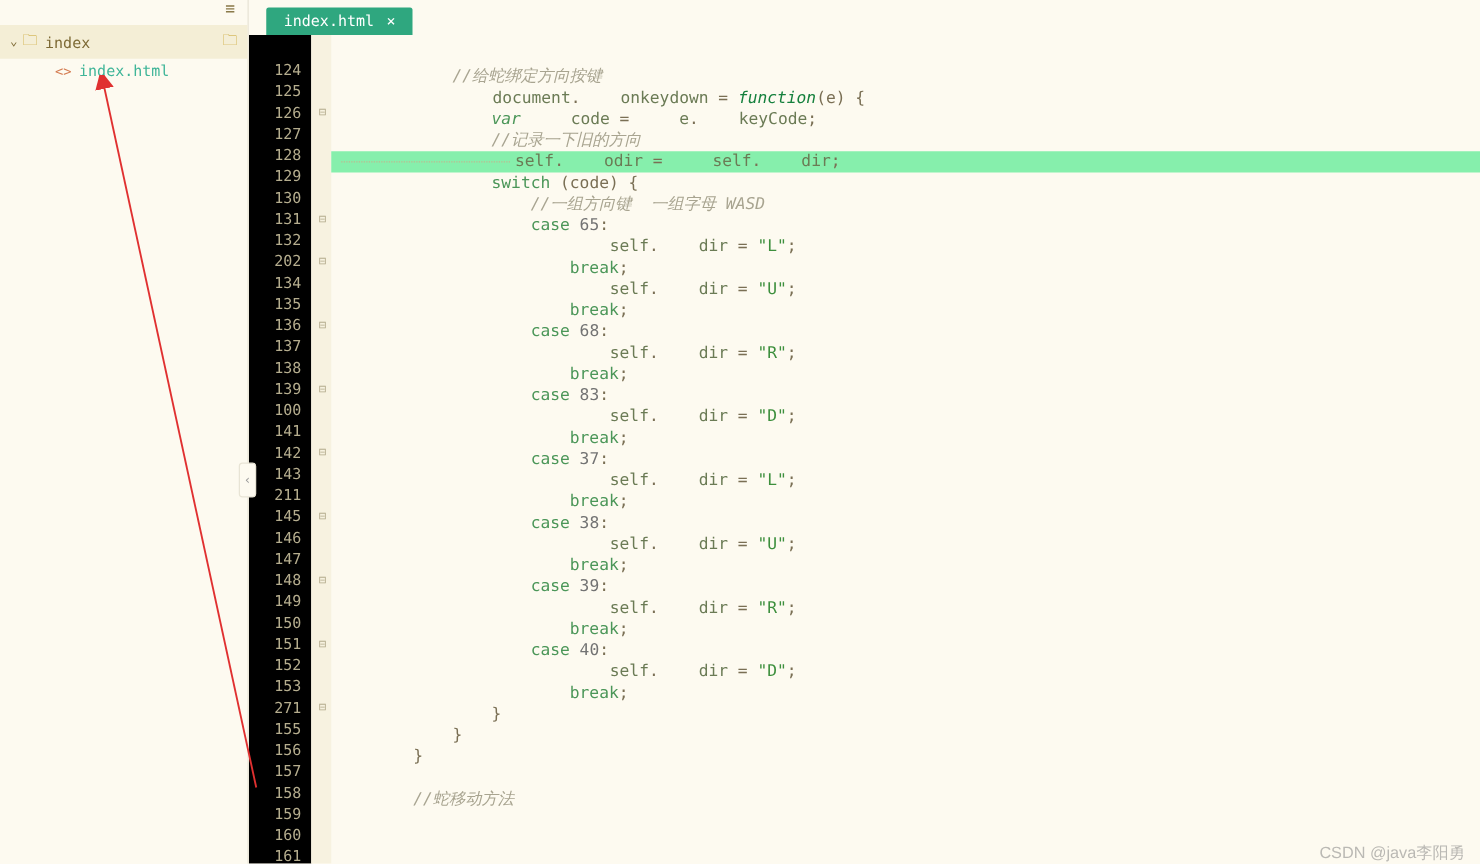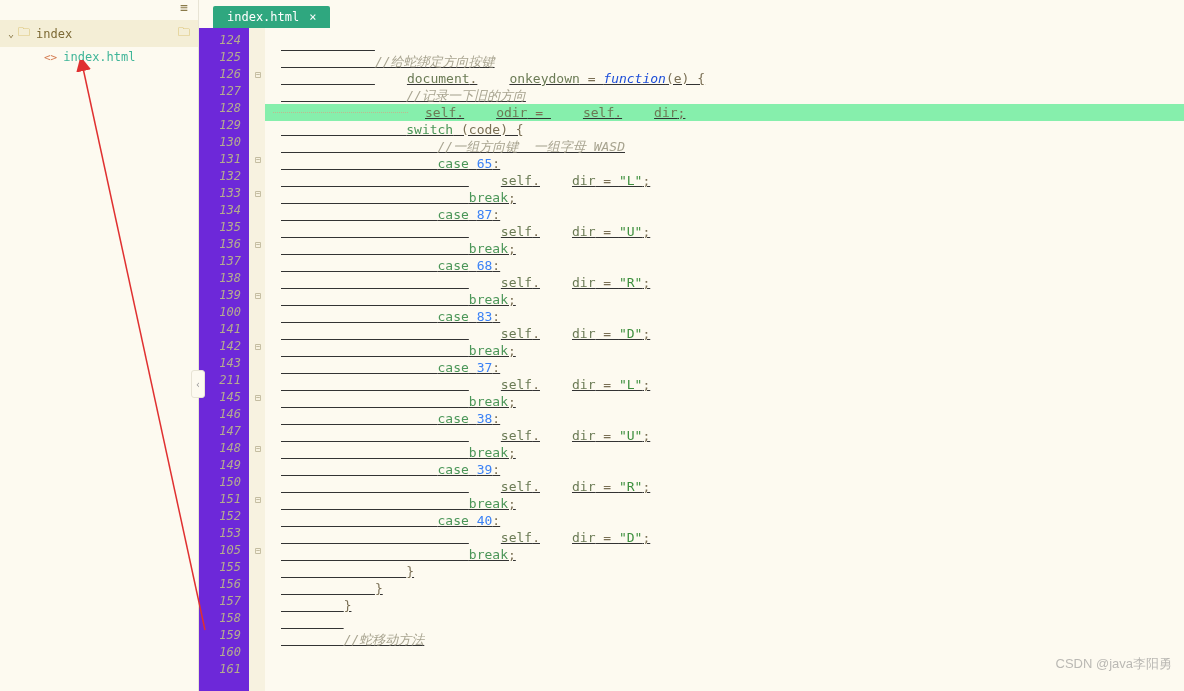--- a/index.html
+++ b/index.html
@@ -77,67 +77,66 @@
   font-size: 12px;
   border-radius: 2px 2px 0 0;
   display: flex;
   align-items: center;
   gap: 10px;
 }
 .tab .x { font-size: 12px; cursor: pointer; }
 .editor-wrap { flex: 1; display: flex; overflow: hidden; }
 .gutter {
   width: 50px;
-  background: #6d28d9;
+  background: #000000;
   text-align: right;
-  padding-top: 4px;
+  padding-top: 20px;
   color: #b5ad8e;
   font-size: 12px;
-  font-style: italic;
 }
 .gutter .ln { height: 17px; line-height: 17px; padding-right: 8px; position: relative; }
 .gutter .ln.fold::after {
   content: "⊟";
   position: absolute;
   right: -12px;
   top: 0;
   font-size: 10px;
   color: #b5ad8e;
 }
 .fold-col { width: 16px; background: #f7f2e0; }
 .code {
   flex: 1;
   padding-top: 8px;
   font-size: 13px;
   position: relative;
 }
-.line { height: 17px; line-height: 17px; white-space: pre; padding-left: 16px; text-decoration: underline; }
+.line { height: 17px; line-height: 17px; white-space: pre; padding-left: 3px; }
 .line.hl {
   background: #86efac;
 }
 .line.hl::before {
   content: "";
   position: absolute;
   left: 8px;
   width: 135px;
   border-top: 1px dotted #c0b88f;
   margin-top: 8px;
 }
 .cm { color: #a8a490; font-style: italic; }
 .kw { color: #4b9658; font-style: italic; }
 .kw2 { color: #4b9658; }
-.fn { color: #1d4ed8; font-style: italic; }
+.fn { color: #15803d; font-style: italic; }
 .id { color: #6b7b55; margin-left: 32px; }
 .op { color: #7a6f54; }
 .str { color: #3d8f3d; }
-.num { color: #3b82f6; }
+.num { color: #737373; }
 .watermark {
   position: absolute;
   right: 12px;
-  bottom: 18px;
+  bottom: 0;
   color: rgba(120,120,120,0.5);
   font-size: 13px;
   font-family: Arial, sans-serif;
 }
 .arrow {
   position: absolute;
   left: 75px;
   top: 60px;
   pointer-events: none;
 }
@@ -172,63 +171,63 @@
       <div class="gutter" id="gutter">
           <div class="ln">124</div>
           <div class="ln">125</div>
           <div class="ln fold">126</div>
           <div class="ln">127</div>
           <div class="ln">128</div>
           <div class="ln">129</div>
           <div class="ln">130</div>
           <div class="ln fold">131</div>
           <div class="ln">132</div>
-          <div class="ln fold">133</div>
+          <div class="ln fold">202</div>
           <div class="ln">134</div>
           <div class="ln">135</div>
           <div class="ln fold">136</div>
           <div class="ln">137</div>
           <div class="ln">138</div>
           <div class="ln fold">139</div>
           <div class="ln">100</div>
           <div class="ln">141</div>
           <div class="ln fold">142</div>
           <div class="ln">143</div>
           <div class="ln">211</div>
           <div class="ln fold">145</div>
           <div class="ln">146</div>
           <div class="ln">147</div>
           <div class="ln fold">148</div>
           <div class="ln">149</div>
           <div class="ln">150</div>
           <div class="ln fold">151</div>
           <div class="ln">152</div>
           <div class="ln">153</div>
-          <div class="ln fold">105</div>
+          <div class="ln fold">271</div>
           <div class="ln">155</div>
           <div class="ln">156</div>
           <div class="ln">157</div>
           <div class="ln">158</div>
           <div class="ln">159</div>
           <div class="ln">160</div>
           <div class="ln">161</div>
         </div>
       <div class="fold-col"></div>
       <div class="code" id="code">
           <div class="line">            </div>
           <div class="line">            <span class="cm">//给蛇绑定方向按键</span></div>
           <div class="line">            <span class="id">document</span><span class="op">.</span><span class="id">onkeydown</span><span class="op"> = </span><span class="fn">function</span><span class="op">(e) {</span></div>
+          <div class="line">                <span class="kw">var</span><span class="op"> </span><span class="id">code</span><span class="op"> = </span><span class="id">e</span><span class="op">.</span><span class="id">keyCode</span><span class="op">;</span></div>
           <div class="line">                <span class="cm">//记录一下旧的方向</span></div>
           <div class="line hl"><span style="display: inline-block; width: 112px;"></span><span class="id">self</span><span class="op">.</span><span class="id">odir</span><span class="op"> = </span><span class="id">self</span><span class="op">.</span><span class="id">dir</span><span class="op">;</span></div>
           <div class="line">                <span class="kw2">switch</span><span class="op"> (code) {</span></div>
           <div class="line">                    <span class="cm">//一组方向键  一组字母 WASD</span></div>
           <div class="line">                    <span class="kw2">case</span><span class="op"> </span><span class="num">65</span><span class="op">:</span></div>
           <div class="line">                        <span class="id">self</span><span class="op">.</span><span class="id">dir</span><span class="op"> = </span><span class="str">"L"</span><span class="op">;</span></div>
           <div class="line">                        <span class="kw2">break</span><span class="op">;</span></div>
-          <div class="line">                    <span class="kw2">case</span><span class="op"> </span><span class="num">87</span><span class="op">:</span></div>
           <div class="line">                        <span class="id">self</span><span class="op">.</span><span class="id">dir</span><span class="op"> = </span><span class="str">"U"</span><span class="op">;</span></div>
           <div class="line">                        <span class="kw2">break</span><span class="op">;</span></div>
           <div class="line">                    <span class="kw2">case</span><span class="op"> </span><span class="num">68</span><span class="op">:</span></div>
           <div class="line">                        <span class="id">self</span><span class="op">.</span><span class="id">dir</span><span class="op"> = </span><span class="str">"R"</span><span class="op">;</span></div>
           <div class="line">                        <span class="kw2">break</span><span class="op">;</span></div>
           <div class="line">                    <span class="kw2">case</span><span class="op"> </span><span class="num">83</span><span class="op">:</span></div>
           <div class="line">                        <span class="id">self</span><span class="op">.</span><span class="id">dir</span><span class="op"> = </span><span class="str">"D"</span><span class="op">;</span></div>
           <div class="line">                        <span class="kw2">break</span><span class="op">;</span></div>
           <div class="line">                    <span class="kw2">case</span><span class="op"> </span><span class="num">37</span><span class="op">:</span></div>
           <div class="line">                        <span class="id">self</span><span class="op">.</span><span class="id">dir</span><span class="op"> = </span><span class="str">"L"</span><span class="op">;</span></div>

